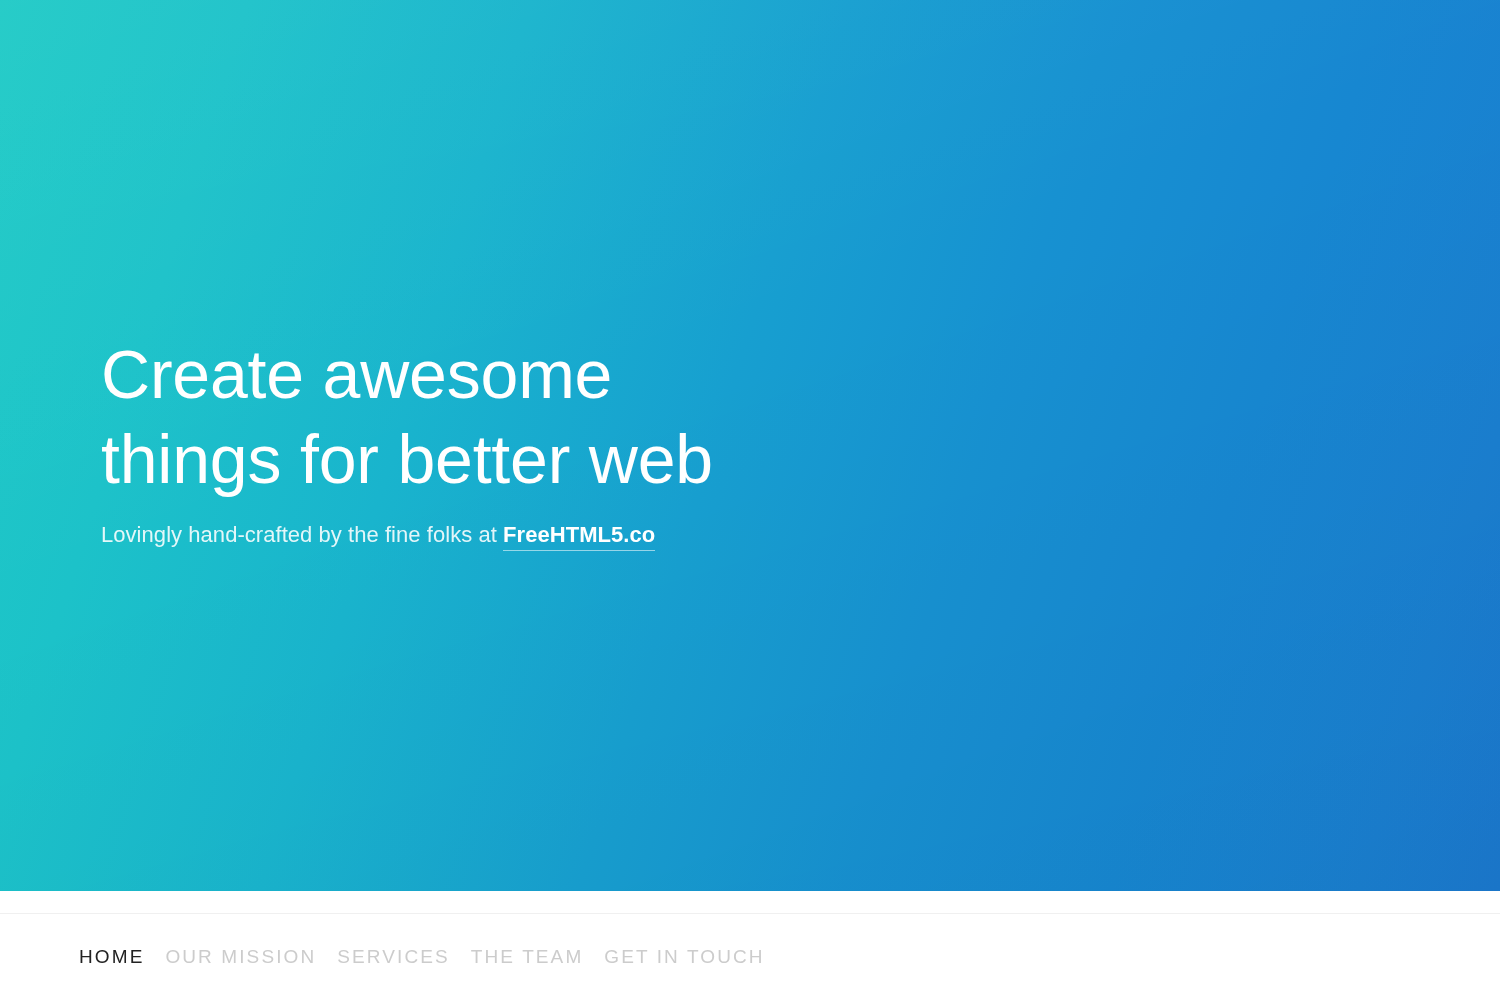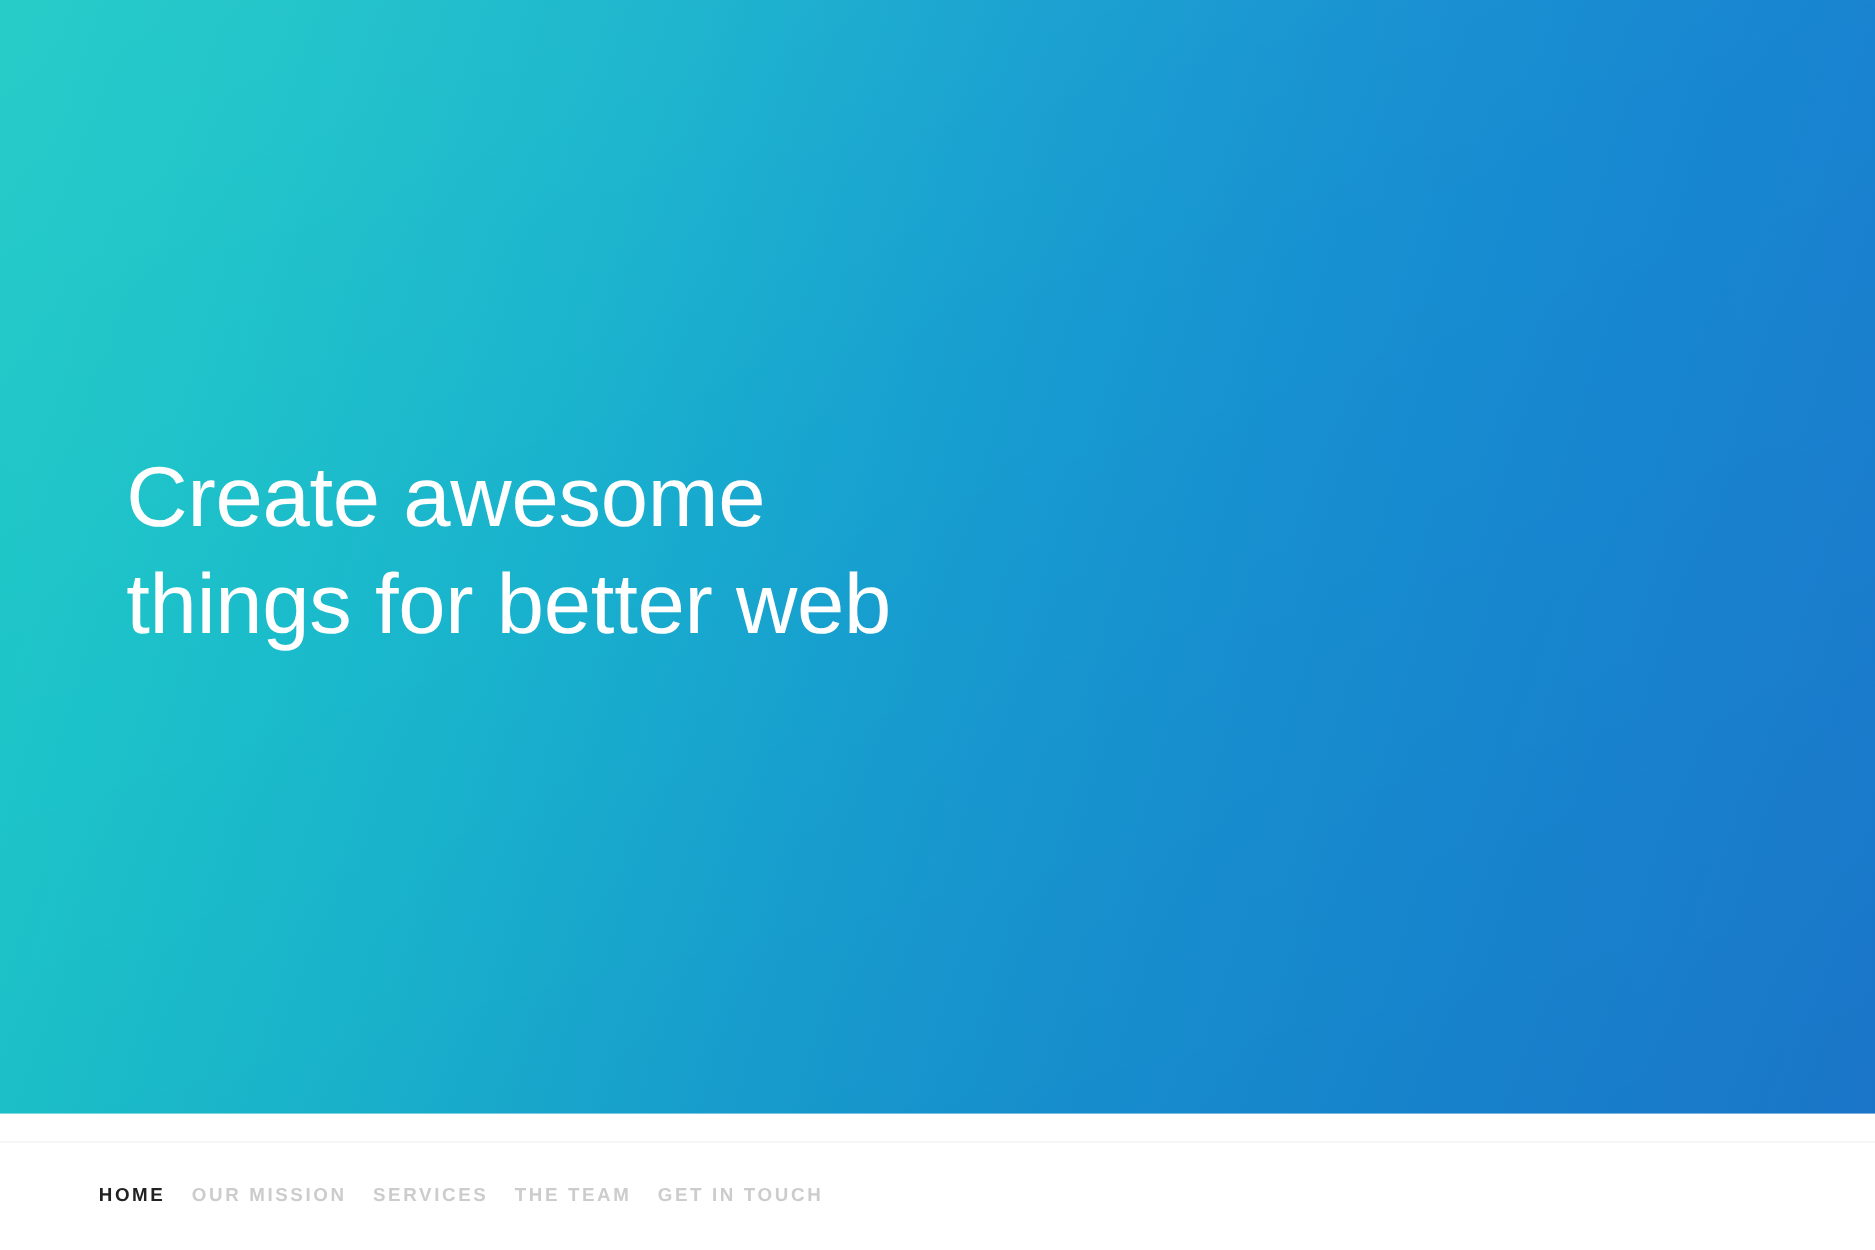--- a/index.html
+++ b/index.html
@@ -123,22 +123,22 @@
 
   .nav-item {
     margin: 0;
     padding: 0;
   }
 
   .nav-link {
     display: inline-block;
     color: #cccccc;
     font-family: "Liberation Sans", sans-serif;
-    font-size: 15px;
-    font-weight: 700;
+    font-size: 19px;
+    font-weight: 400;
     letter-spacing: 2.1px;
     text-transform: uppercase;
     text-decoration: none;
     white-space: nowrap;
     cursor: pointer;
     padding: 6px 0;
   }
 
   .nav-item + .nav-item {
     margin-left: 21px;
@@ -153,20 +153,23 @@
 
 <div id="page">
 
   <section class="hero">
     <div class="hero-gradient"></div>
 
     <div class="hero-inner">
       <h1 class="hero-heading">Create awesome
 things for better web</h1>
 
+      <p class="hero-subtitle">
+        <span class="sub-text">Lovingly hand-crafted by the fine folks at </span><a class="hero-link" href="#">FreeHTML5.co</a>
+      </p>
     </div>
   </section>
 
   <nav class="navbar">
     <ul class="nav-list">
       <li class="nav-item">
         <a class="nav-link is-active" href="#">HOME</a>
       </li>
       <li class="nav-item">
         <a class="nav-link" href="#">OUR MISSION</a>

